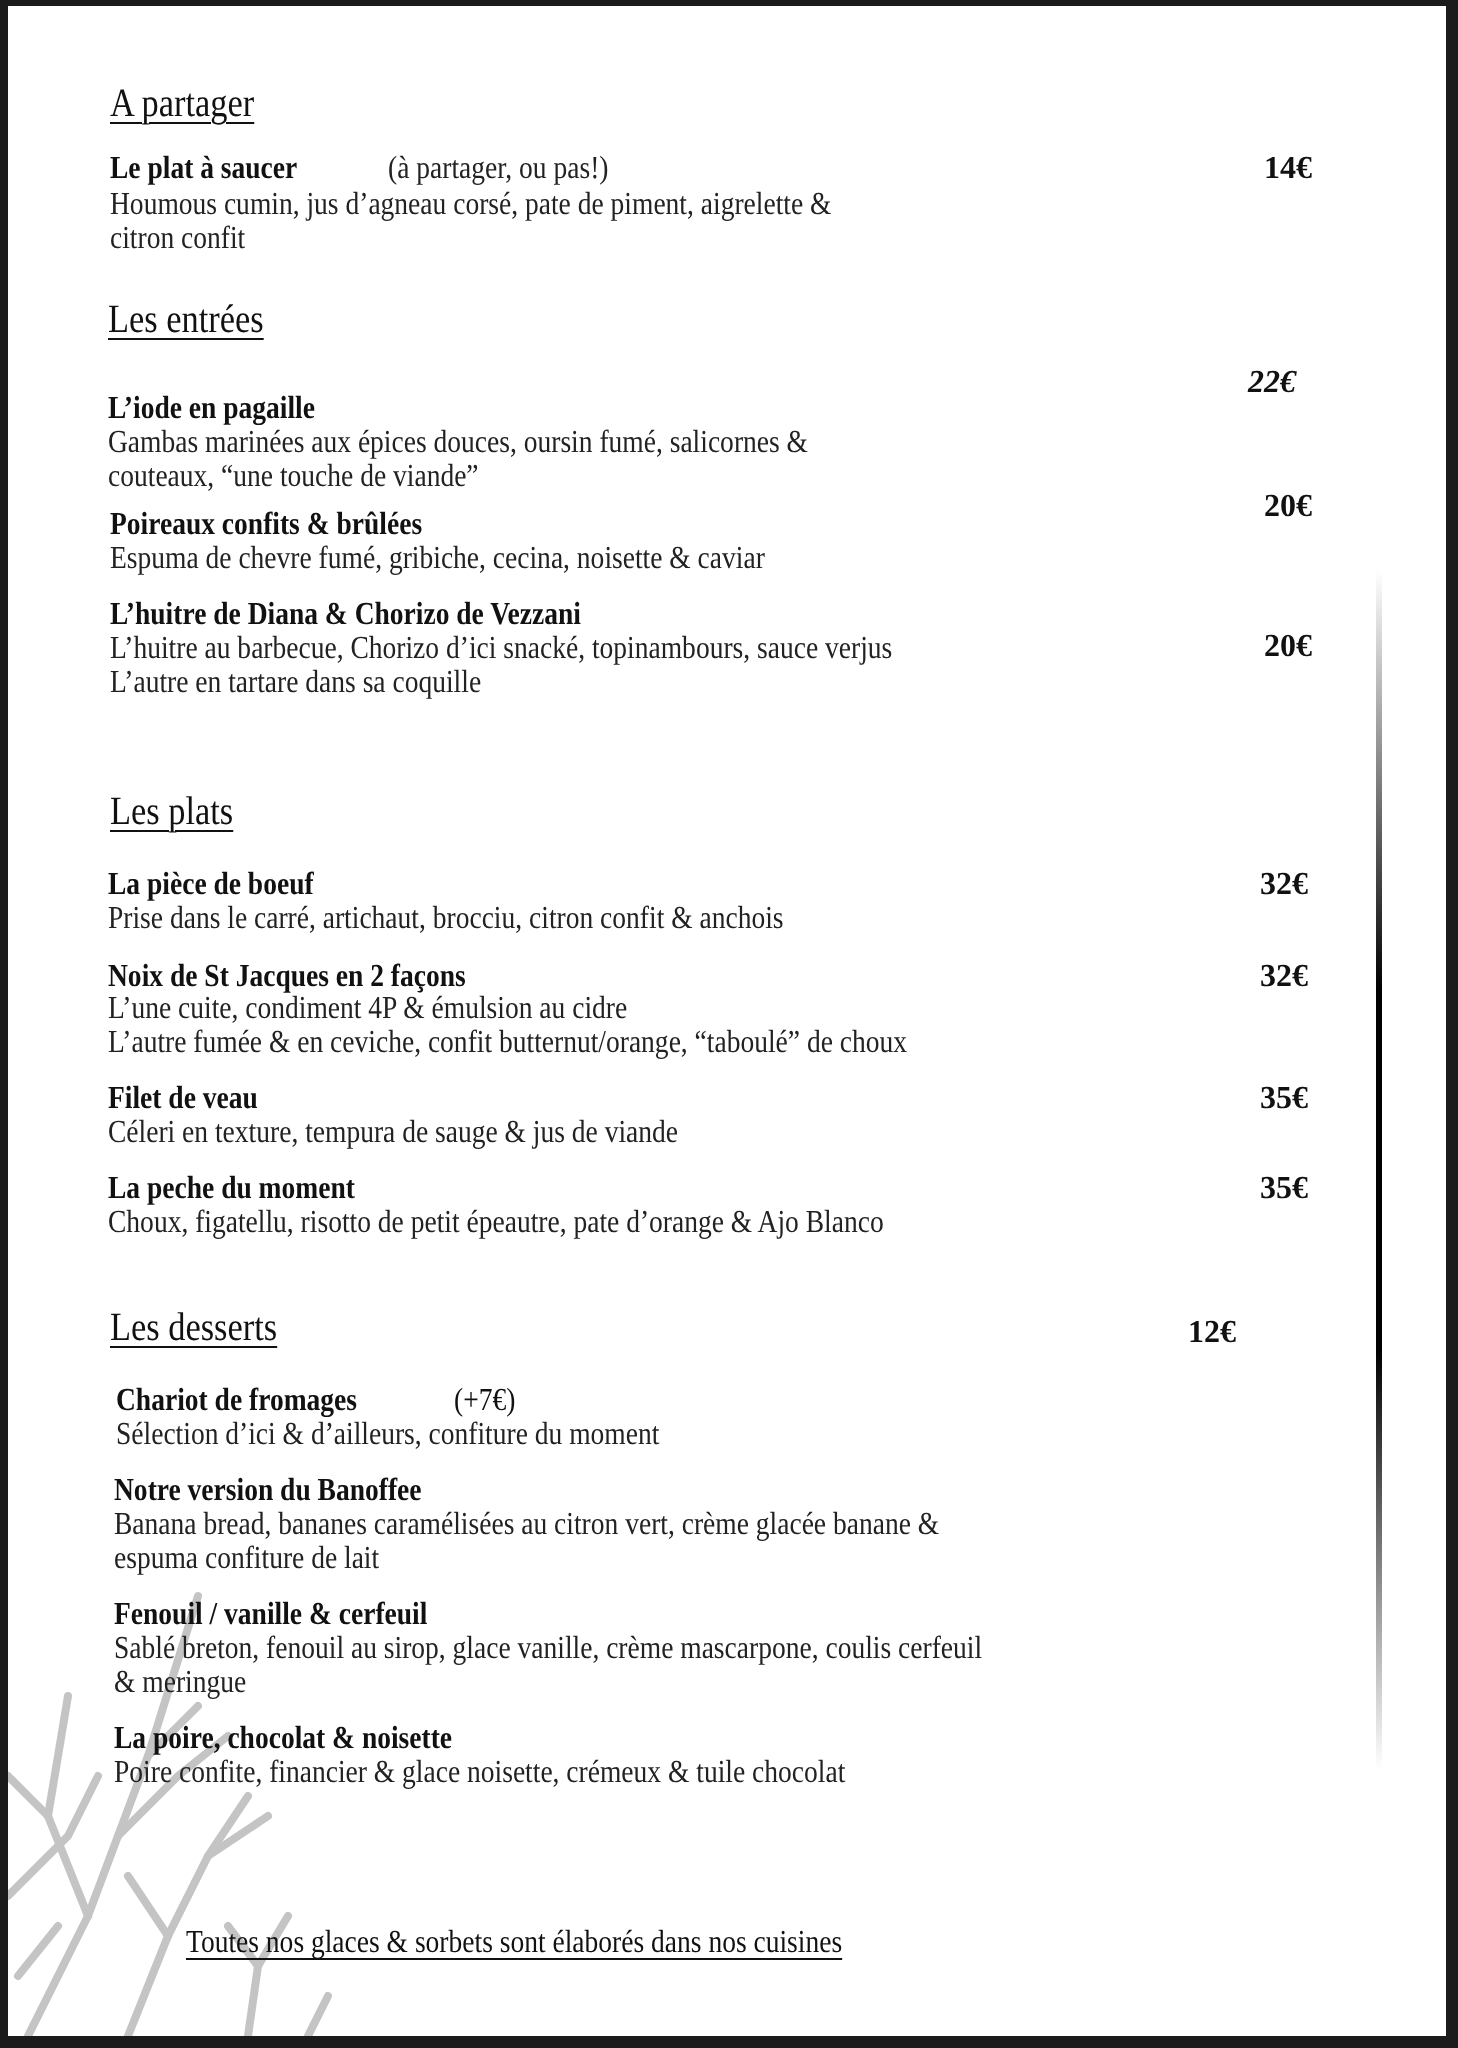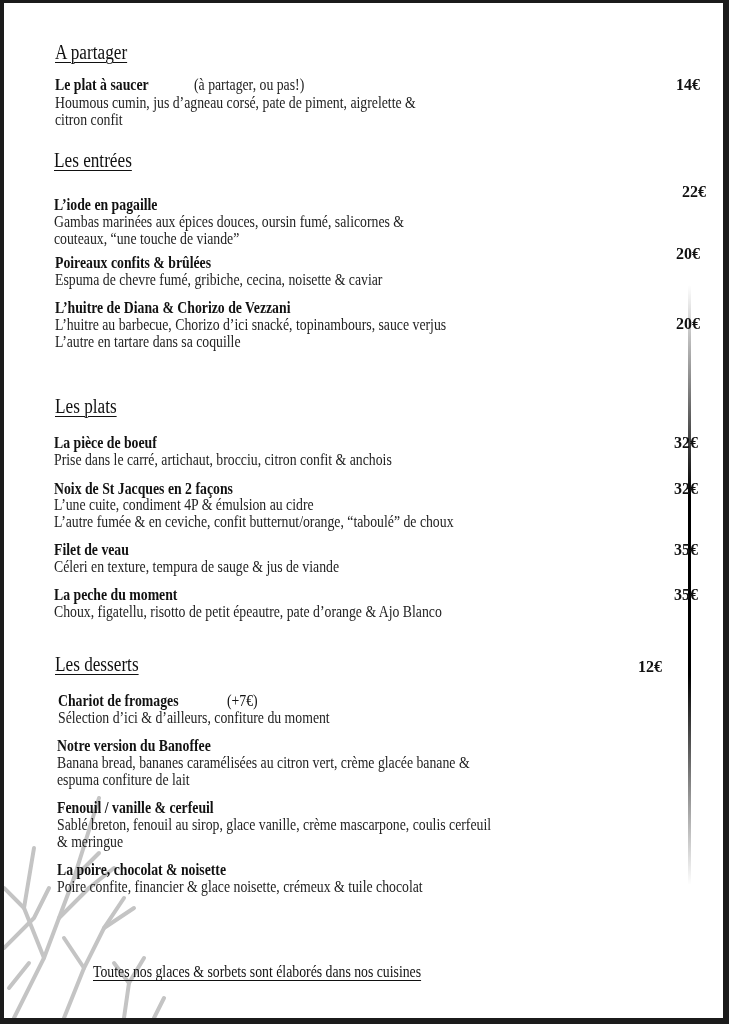--- a/index.html
+++ b/index.html
@@ -14,21 +14,21 @@
   .branch { position: absolute; left: 0; bottom: 0; width: 200px; height: 260px; }
   .vline {
     position: absolute; left: 684px; top: 282px; width: 3px; height: 600px;
     background: linear-gradient(to bottom, rgba(0,0,0,0) 0%, #000 35%, #000 65%, rgba(0,0,0,0) 100%);
     border-radius: 2px;
   }
   .t { position: absolute; white-space: nowrap; transform-origin: left top; transform: scaleX(0.86); }
   .h { font-size: 20px; text-decoration: underline; text-underline-offset: 3px; text-decoration-thickness: 1px; }
   .n { font-size: 16px; font-weight: bold; }
   .d { font-size: 16px; color: #222; }
-  .p { font-size: 16px; font-weight: bold; transform: none; margin-left: 44px; }
+  .p { font-size: 16px; font-weight: bold; transform: none; }
   .note { font-size: 16px; text-decoration: underline; text-underline-offset: 3px; }
 </style>
 </head>
 <body>
 
 <div class="page">
 
   <svg class="branch" viewBox="0 0 200 260">
     <g stroke="#c4c4c4" stroke-width="4" fill="none" stroke-linecap="round">
       <path d="M10 260 L40 200 L70 120 L95 40"></path>
@@ -51,21 +51,21 @@
 
   <div class="t h" style="left:51px; top:38px;">A partager</div>
   <div class="t n" style="left:51px; top:73px;">Le plat à saucer</div>
   <div class="t d" style="left:190px; top:73px;">(à partager, ou pas!)</div>
   <div class="t p" style="left:628px; top:73px;">14€</div>
   <div class="t d" style="left:51px; top:91px;">Houmous cumin, jus d’agneau corsé,  pate de piment, aigrelette &amp;</div>
   <div class="t d" style="left:51px; top:108px;">citron confit</div>
 
   <div class="t h" style="left:50px; top:146px;">Les entrées</div>
 
-  <div class="t p" style="left:634px; top:180px;">22€</div>
+  <div class="t p" style="left:620px; top:180px;font-style:italic;">22€</div>
   <div class="t n" style="left:50px; top:193px;">L’iode en pagaille</div>
   <div class="t d" style="left:50px; top:210px;">Gambas marinées aux épices douces, oursin fumé, salicornes &amp;</div>
   <div class="t d" style="left:50px; top:227px;">couteaux, “une touche de viande”</div>
 
   <div class="t p" style="left:628px; top:242px;">20€</div>
   <div class="t n" style="left:51px; top:251px;">Poireaux confits &amp; brûlées</div>
   <div class="t d" style="left:51px; top:268px;">Espuma de chevre fumé, gribiche, cecina, noisette &amp; caviar</div>
 
   <div class="t n" style="left:51px; top:296px;">L’huitre de Diana &amp; Chorizo de Vezzani</div>
   <div class="t d" style="left:51px; top:313px;">L’huitre au barbecue, Chorizo d’ici snacké, topinambours, sauce verjus</div>

